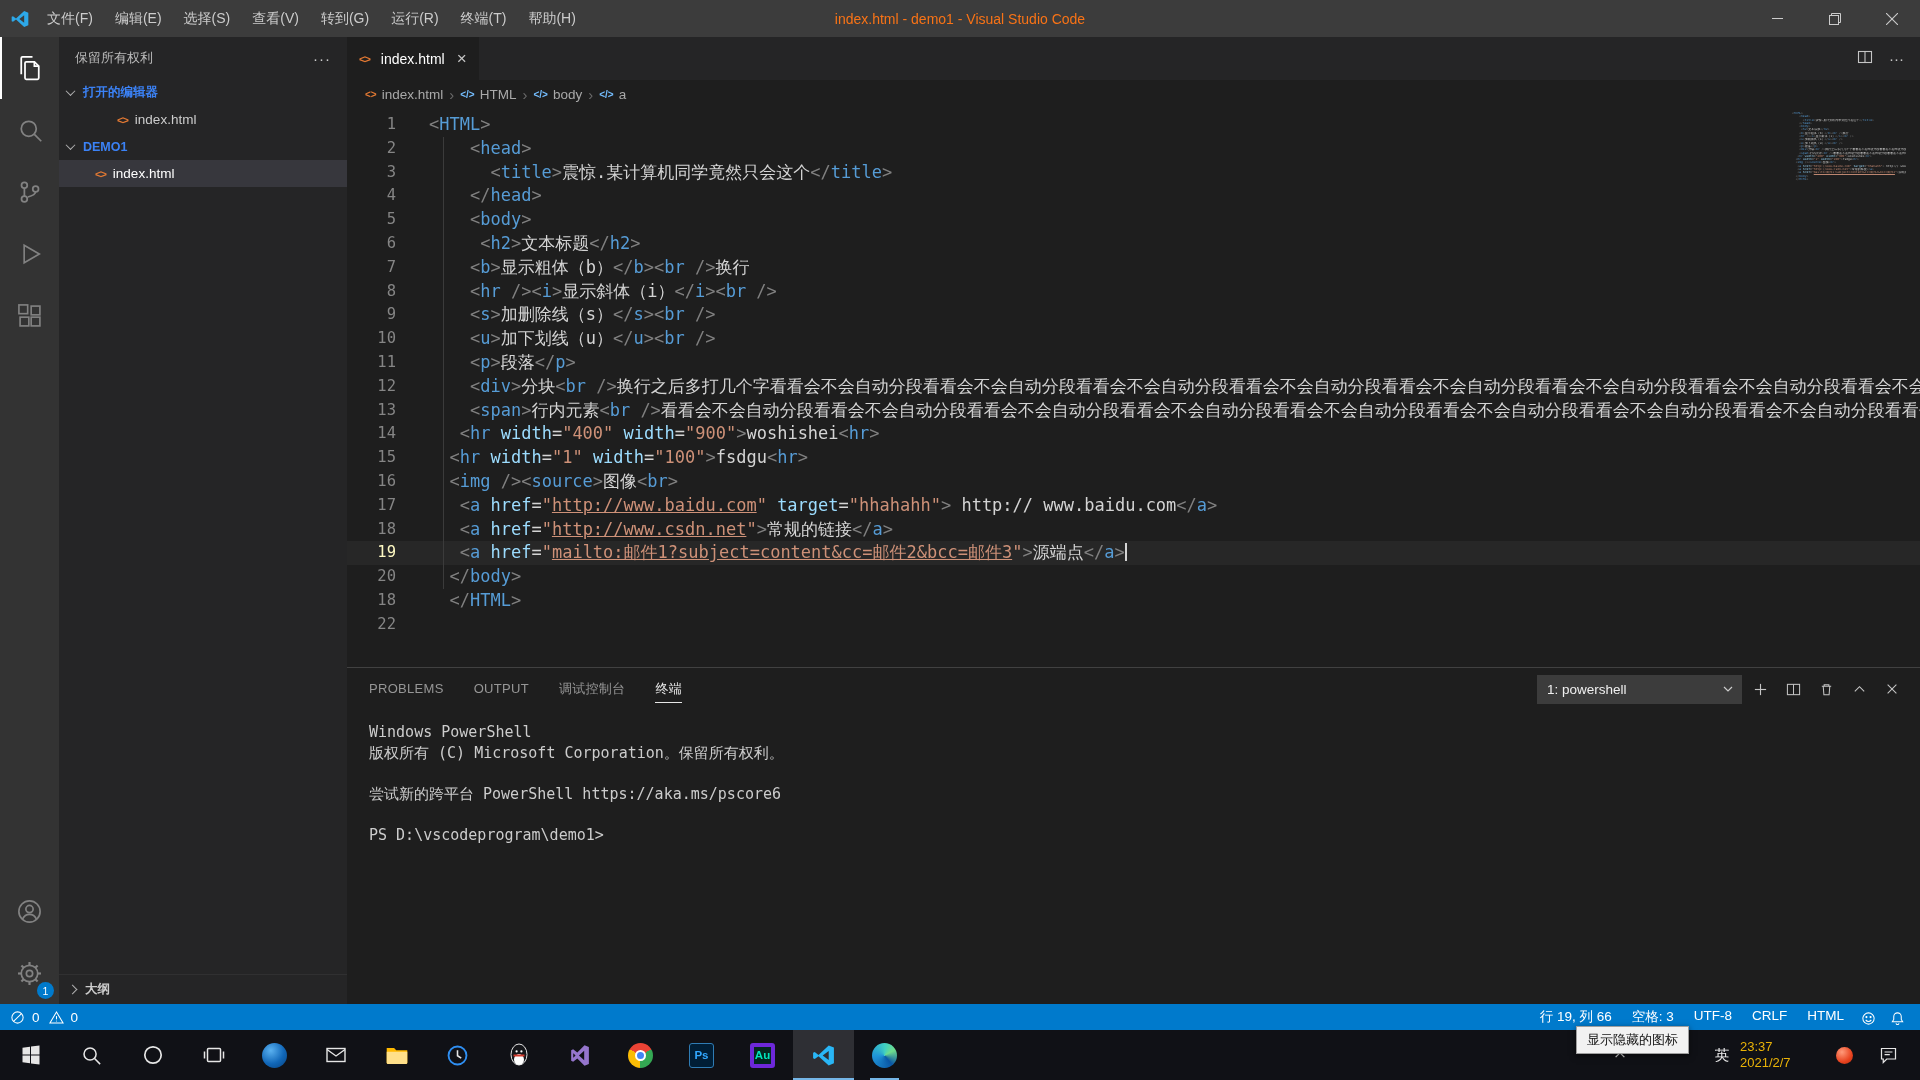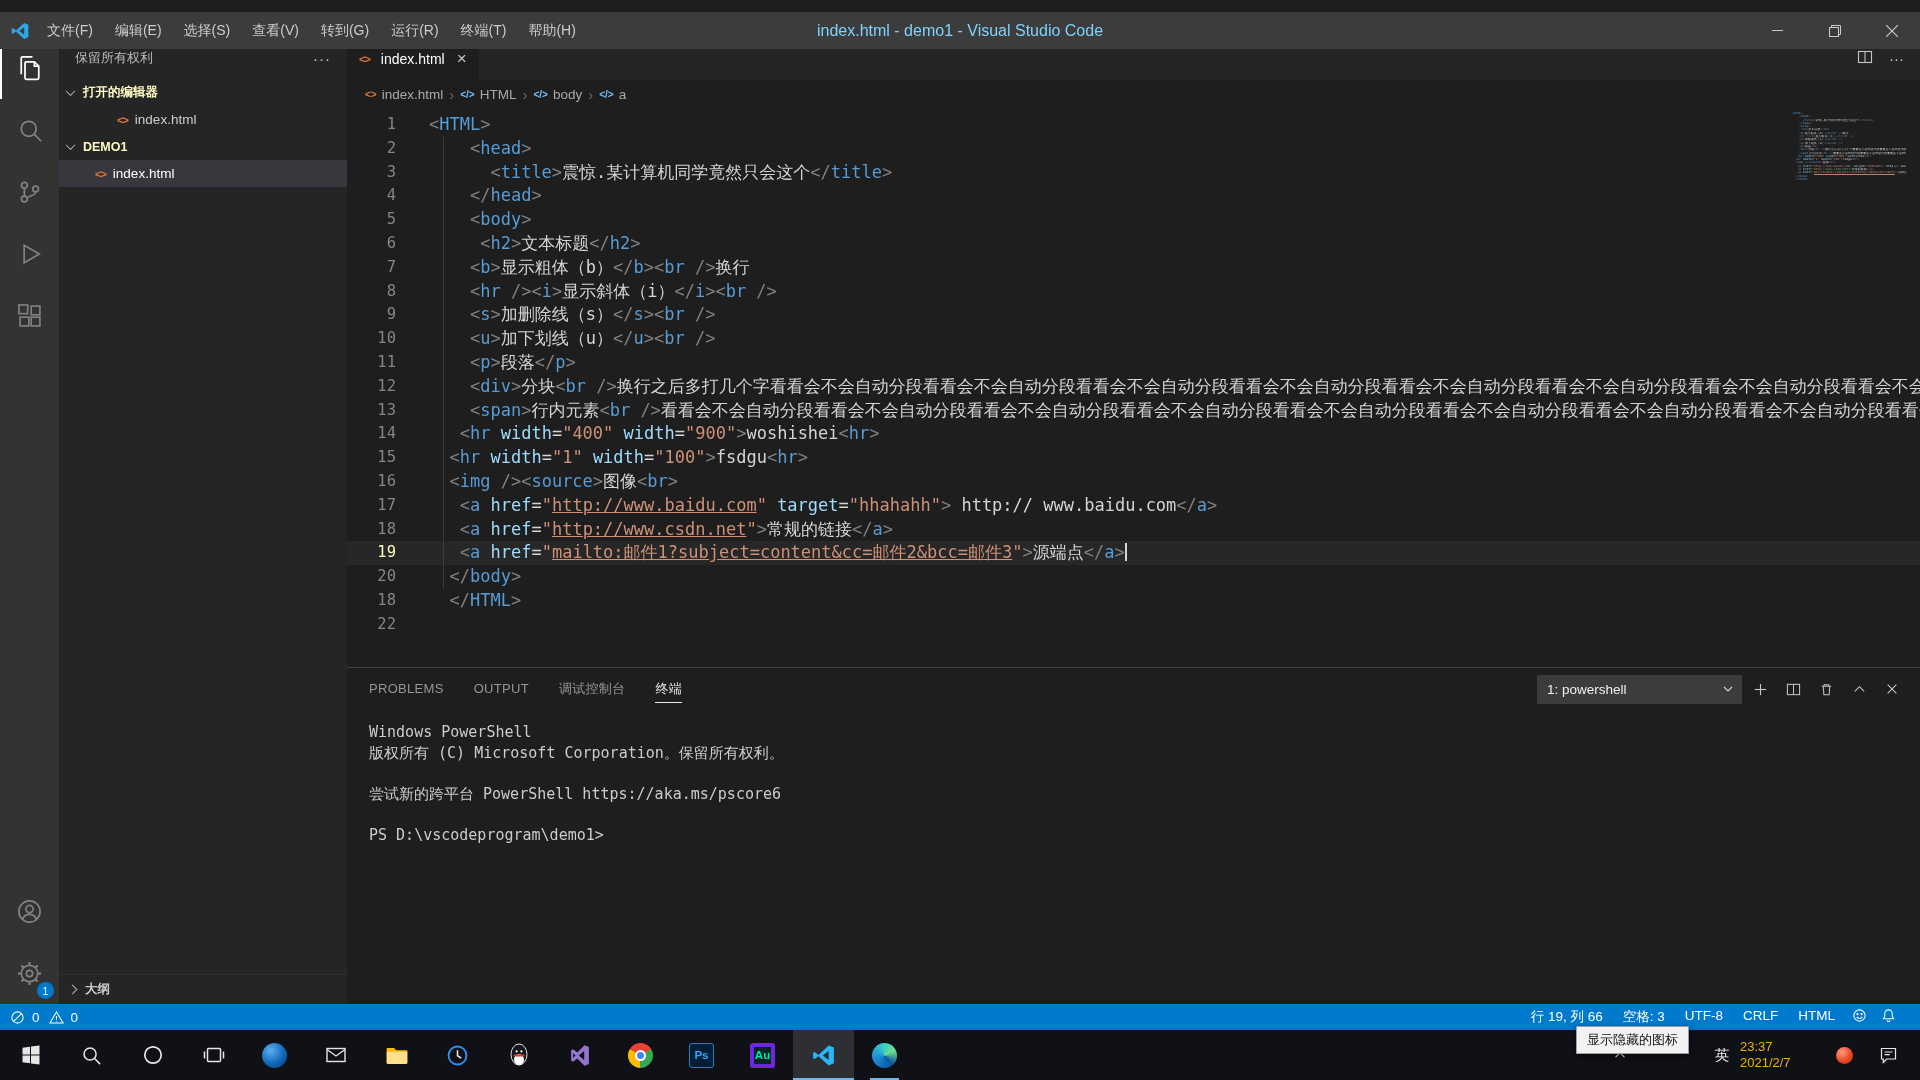--- a/index.html
+++ b/index.html
@@ -1,44 +1,44 @@
 <!DOCTYPE html>
 <html><head>
 <meta charset="utf-8">
 <style>
 *{margin:0;padding:0;box-sizing:border-box}
 html,body{width:1920px;height:1080px;overflow:hidden}
 body{background:#1e1e1e;font-family:"Liberation Sans",sans-serif;user-select:none}
 .screen{position:relative;width:1920px;height:1080px;background:#1e1e1e}
 
 
-.titlebar{position:absolute;top:12px;left:0;right:0;height:37px;background:#3c3c3c;display:flex;align-items:center;color:#ccc;z-index:2}
+.titlebar{position:absolute;top:0;left:0;right:0;height:37px;background:#3c3c3c;display:flex;align-items:center;color:#ccc;z-index:2}
 .vscode-logo{width:20px;height:20px;margin:0 6px 0 10px;flex:none}
 .menubar{display:flex;height:100%}
 .menu-item{padding:0 11px;font-size:14px;line-height:37px;color:#cccccc;white-space:nowrap}
-.win-title{position:absolute;left:50%;transform:translateX(-50%);font-size:16px;color:#7dd3fc;white-space:nowrap}
+.win-title{position:absolute;left:50%;transform:translateX(-50%);font-size:14px;color:#f97316;white-space:nowrap}
 .win-controls{margin-left:auto;display:flex;height:100%}
 .win-btn{width:57px;height:100%;display:flex;align-items:center;justify-content:center}
 
 
 .workbench{position:absolute;top:37px;left:0;width:1920px;height:967px;display:flex}
 
 
 .activitybar{width:59px;background:#333333;display:flex;flex-direction:column;flex:none}
 .ab-item{width:59px;height:62px;display:flex;align-items:center;justify-content:center;color:#828282;position:relative}
 .ab-item.active{color:#ffffff}
 .ab-item.active::before{content:"";position:absolute;left:0;top:0;bottom:0;width:2px;background:#fff}
 .ab-bottom{margin-top:auto}
 .badge{position:absolute;right:5px;bottom:5px;min-width:17px;height:17px;border-radius:9px;background:#007acc;color:#fff;font-size:10.5px;display:flex;align-items:center;justify-content:center}
 
 
 .sidebar{width:288px;background:#252526;color:#cccccc;position:relative;flex:none;font-size:13.5px}
 .sb-header{height:42px;display:flex;align-items:center;padding:0 16px;font-size:13px;color:#bbbbbb}
 .sb-header .dots{margin-left:auto;color:#cccccc;font-size:15px;letter-spacing:1px}
-.sb-sec{height:27px;display:flex;align-items:center;padding-left:8px;font-weight:bold;font-size:12.5px;color:#fef9c3}
+.sb-sec{height:27px;display:flex;align-items:center;padding-left:8px;font-weight:bold;font-size:12.5px;color:#3b82f6}
 .sb-row{height:27px;display:flex;align-items:center}
 .sb-row.oe{padding-left:58px}
 .sb-row.fl{padding-left:36px}
 .sb-row.selected{background:#37373d;color:#ffffff}
 .html-ico{color:#e37933;font-weight:bold;font-size:11px;margin-right:7px;letter-spacing:-1px;flex:none}
 .sb-outline{position:absolute;bottom:0;left:0;right:0;height:30px;display:flex;align-items:center;padding-left:10px;font-weight:bold;font-size:12.5px;border-top:1px solid #303031}
 .chev{width:7px;height:7px;border-right:1.3px solid #b0b0b0;border-bottom:1.3px solid #b0b0b0;display:inline-block;margin-right:9px;flex:none}
 .chev.down{transform:rotate(45deg) translate(-1px,-1px)}
 .chev.right{transform:rotate(-45deg)}
 
@@ -82,21 +82,21 @@
 .panel-tab.active{color:#e7e7e7}
 .panel-tab.active::after{content:"";position:absolute;left:0;right:0;bottom:7px;height:1px;background:#e7e7e7}
 .panel-actions{margin-left:auto;display:flex;align-items:center;gap:4px;color:#c5c5c5}
 .term-select{height:29px;background:#3c3c3c;color:#f0f0f0;font-size:13.5px;display:flex;align-items:center;justify-content:space-between;padding:0 8px 0 10px;min-width:205px}
 .terminal{flex:1;padding:12px 0 0 22px;font-family:"DejaVu Sans Mono","Liberation Mono",monospace;font-size:15px;line-height:20.5px;color:#cccccc;white-space:pre;overflow:hidden}
 
 
 .statusbar{position:absolute;left:0;top:1004px;width:1920px;height:26px;background:#007acc;color:#fff;display:flex;align-items:center;font-size:13.5px;z-index:2}
 .sb-left{display:flex;align-items:center;gap:5px;padding-left:10px}
 .sb-cnt{margin:0 4px 0 2px}
-.sb-right{margin-left:auto;display:flex;align-items:flex-start;padding-right:17px}
+.sb-right{margin-left:auto;display:flex;align-items:flex-end;padding-right:8px}
 .sb-item{padding:0 10px;white-space:nowrap}
 .sb-iconbtn{padding:0 7px;display:flex;align-items:center}
 
 
 .taskbar{position:absolute;left:0;top:1030px;width:1920px;height:50px;background:#101116;display:flex;align-items:center;z-index:3}
 .tb-apps{display:flex;height:100%}
 .tb-btn{width:61px;height:50px;display:flex;align-items:center;justify-content:center;position:relative;flex:none}
 .tb-btn.active{background:rgba(255,255,255,0.13)}
 .tb-btn.open::after{content:"";position:absolute;bottom:0;left:16px;right:16px;height:2px;background:#75b6e7}
 .tb-btn.active::after{left:0;right:0}

